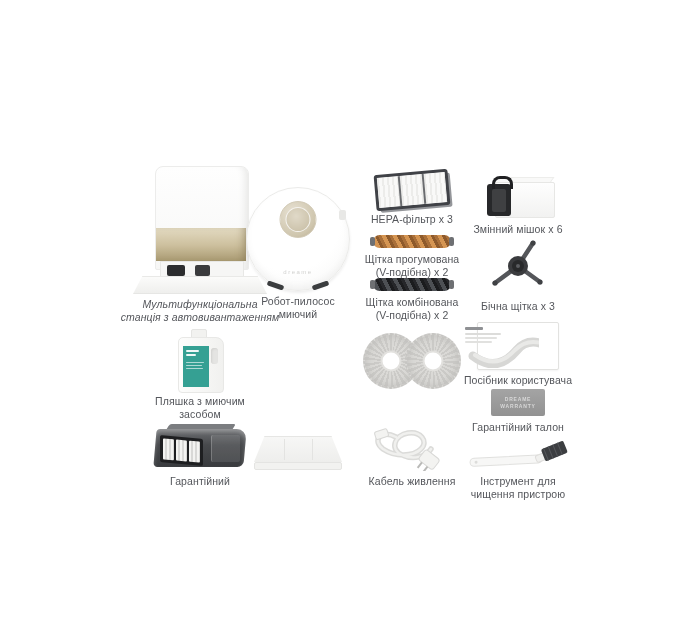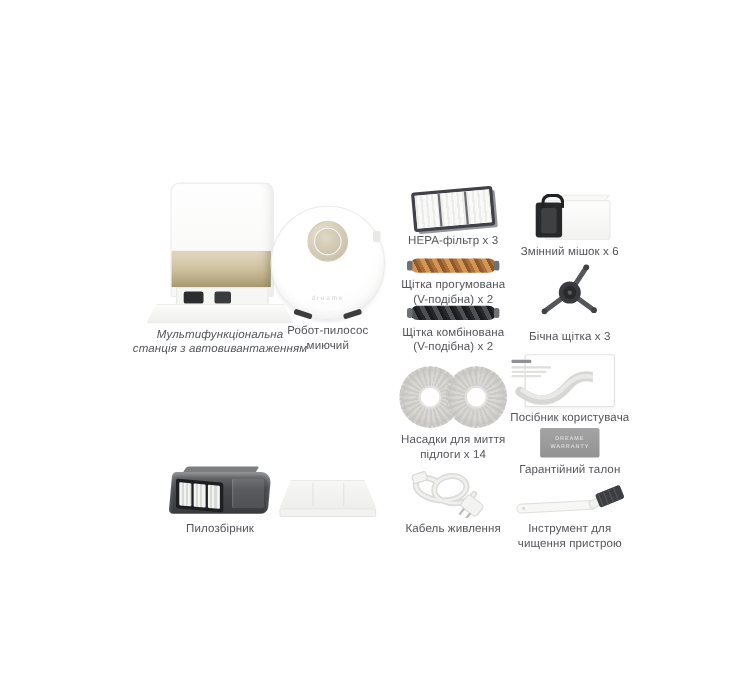--- a/index.html
+++ b/index.html
@@ -217,29 +217,43 @@
         <circle cx="7" cy="44" r="2.6" fill="#3f4144"></circle>
         <circle cx="52" cy="43" r="2.6" fill="#3f4144"></circle>
         <circle cx="30" cy="27" r="10" fill="#3a3b3e"></circle>
         <circle cx="30" cy="27" r="6" fill="#28292b"></circle>
         <circle cx="30" cy="27" r="2" fill="#5a5c60"></circle>
       </svg>
     </div>
     <figcaption class="cap">Бічна щітка x 3</figcaption>
   </figure>
 
+  <figure class="cell" style="left:120px;top:328px;width:160px;">
+    <div class="art g-bottle">
+      <div class="bt-cap"></div>
+      <div class="bt-body"></div>
+      <div class="bt-handle"></div>
+      <div class="bt-label">
+        <i class="bt-l1"></i>
+          <i class="bt-l2"></i>
+          <i class="bt-l3"></i>
+          <i class="bt-l4"></i>
+          <i class="bt-l5"></i>
+      </div>
+    </div>
+    <figcaption class="cap">Пляшка з миючим
+засобом</figcaption>
+  </figure>
 
 
   <figure class="cell" style="left:350px;top:332px;width:124px;">
     <div class="art g-pads">
       <div class="pad left"></div>
       <div class="pad right"></div>
     </div>
-    <figcaption class="cap">Насадки для миття
-підлоги x 14</figcaption>
   </figure>
 
   <figure class="cell" style="left:459px;top:322px;width:118px;">
     <div class="art" style="height:48px;">
       <div class="g-manual">
         <div class="mn-line mn-b"></div>
         <div class="mn-line mn-1"></div>
         <div class="mn-line mn-2"></div>
         <div class="mn-line mn-3"></div>
         <svg class="svg-art" width="80" height="46" viewBox="0 0 80 46" style="position:absolute;left:0;top:0;">
@@ -265,21 +279,21 @@
     <div class="art g-dustbin">
       <div class="db-top"></div>
       <div class="db-body"></div>
       <div class="db-window"></div>
       <div class="db-filter">
         <div class="db-cell"></div>
           <div class="db-cell"></div>
           <div class="db-cell"></div>
       </div>
     </div>
-    <figcaption class="cap">Пилозбірник</figcaption>
+    <figcaption class="cap">Гарантійний</figcaption>
   </figure>
 
   <figure class="cell" style="left:228px;top:436px;width:140px;">
     <div class="art g-ramp">
       <div class="rp-plate"></div>
       <div class="rp-line1"></div>
       <div class="rp-line2"></div>
       <div class="rp-lip"></div>
     </div>
   </figure>

